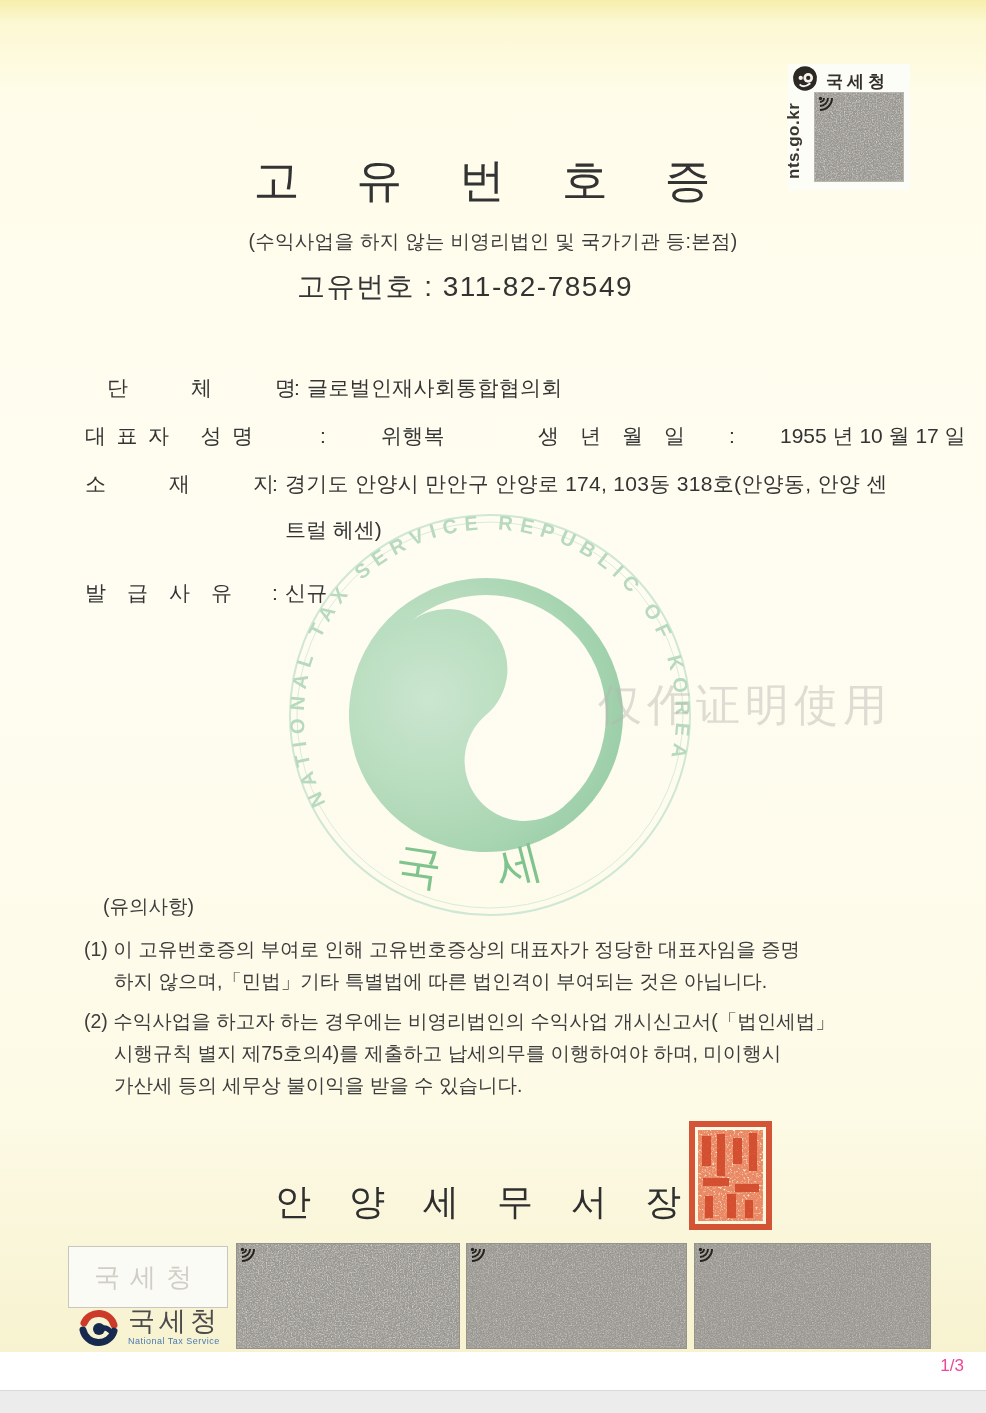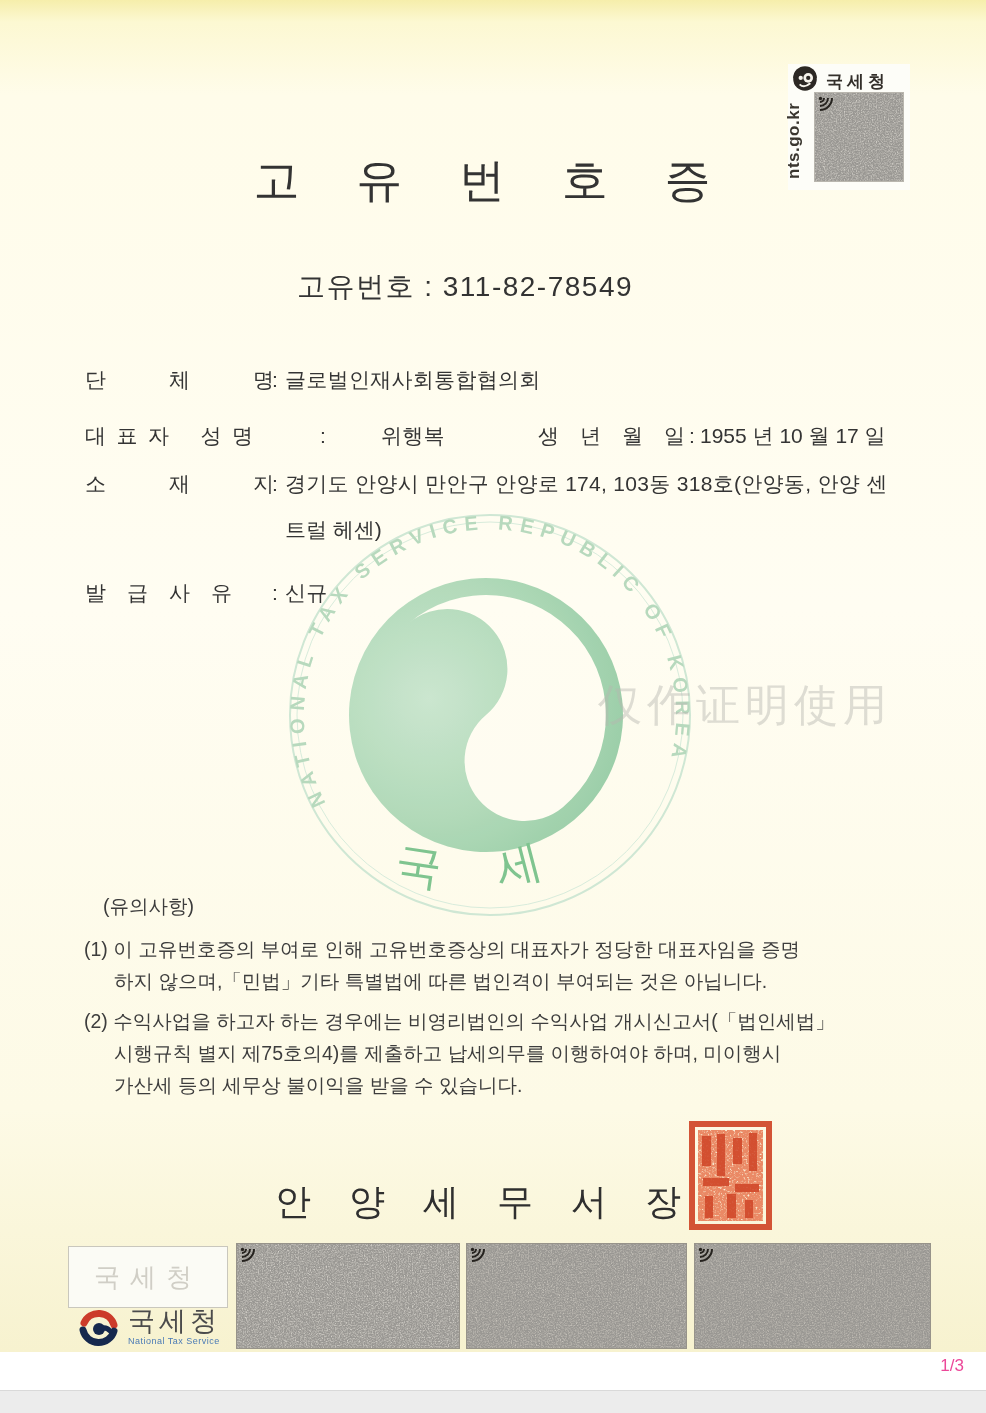--- a/index.html
+++ b/index.html
@@ -11,21 +11,21 @@
   .abs{position:absolute;}
   
   .title-main{left:0;top:150px;width:986px;text-align:center;font-size:46px;font-weight:normal;letter-spacing:22px;color:#333;}
   .title-sub{left:0;top:228px;width:986px;text-align:center;font-size:19.5px;color:#3d3d3d;letter-spacing:0.3px;}
   .title-num{left:0;top:268px;width:930px;text-align:center;font-size:28px;color:#333;letter-spacing:1.5px;}
   
   .frow{position:absolute;left:85px;display:flex;align-items:baseline;font-size:21px;color:#343434;}
   .frow .lbl{display:inline-block;width:180px;white-space:pre;}
   .frow .colon{display:inline-block;width:20px;text-align:center;}
   .frow .val{white-space:pre;letter-spacing:0.3px;}
-  .birth{position:absolute;left:538px;display:flex;align-items:center;font-size:21px;color:#343434;}
+  .birth{position:absolute;left:538px;display:flex;align-items:center;font-size:21px;color:#343434;gap:40px;}
   .birth .lbl{display:inline-block;width:146px;white-space:pre;}
   .birth .colon{display:inline-block;width:16px;text-align:center;}
   .addr2{position:absolute;left:285px;top:516px;font-size:21px;color:#343434;}
   
   .notices{position:absolute;left:84px;top:893px;width:850px;font-size:19.5px;color:#3d3d3d;}
   .notices .nh{margin-bottom:13px;margin-left:19px;}
   .nline{line-height:32px;}
   .nindent{margin-left:30px;}
   .ngap{height:8px;}
   
@@ -123,23 +123,24 @@
         <g fill="none" stroke="#26231f" stroke-width="2">
           <path d="M3 7 A4 4 0 0 0 7 3"></path>
             <path d="M3 11 A8 8 0 0 0 11 3"></path>
             <path d="M3 15 A12 12 0 0 0 15 3"></path>
         </g>
           <circle cx="3.5" cy="3.5" r="1.7" fill="#26231f"></circle>
       </svg>
     </div>
 
     <div class="abs title-main">고 유 번 호 증</div>
+    <div class="abs title-sub">(수익사업을 하지 않는 비영리법인 및 국가기관 등:본점)</div>
     <div class="abs title-num">고유번호 : 311-82-78549</div>
 
-    <div class="frow" style="top:366px;">
+    <div class="frow" style="top:374px;margin-left:22px;">
       <span class="lbl">단   체   명</span>
       <span class="colon">:</span>
       <span class="val">글로벌인재사회통합협의회</span>
     </div>
     <div class="frow" style="top:422px;gap:48px;">
       <span class="lbl">대 표 자  성 명</span>
       <span class="colon">:</span>
       <span class="val">위행복</span>
     </div>
     <div class="birth" style="top:422px;">

